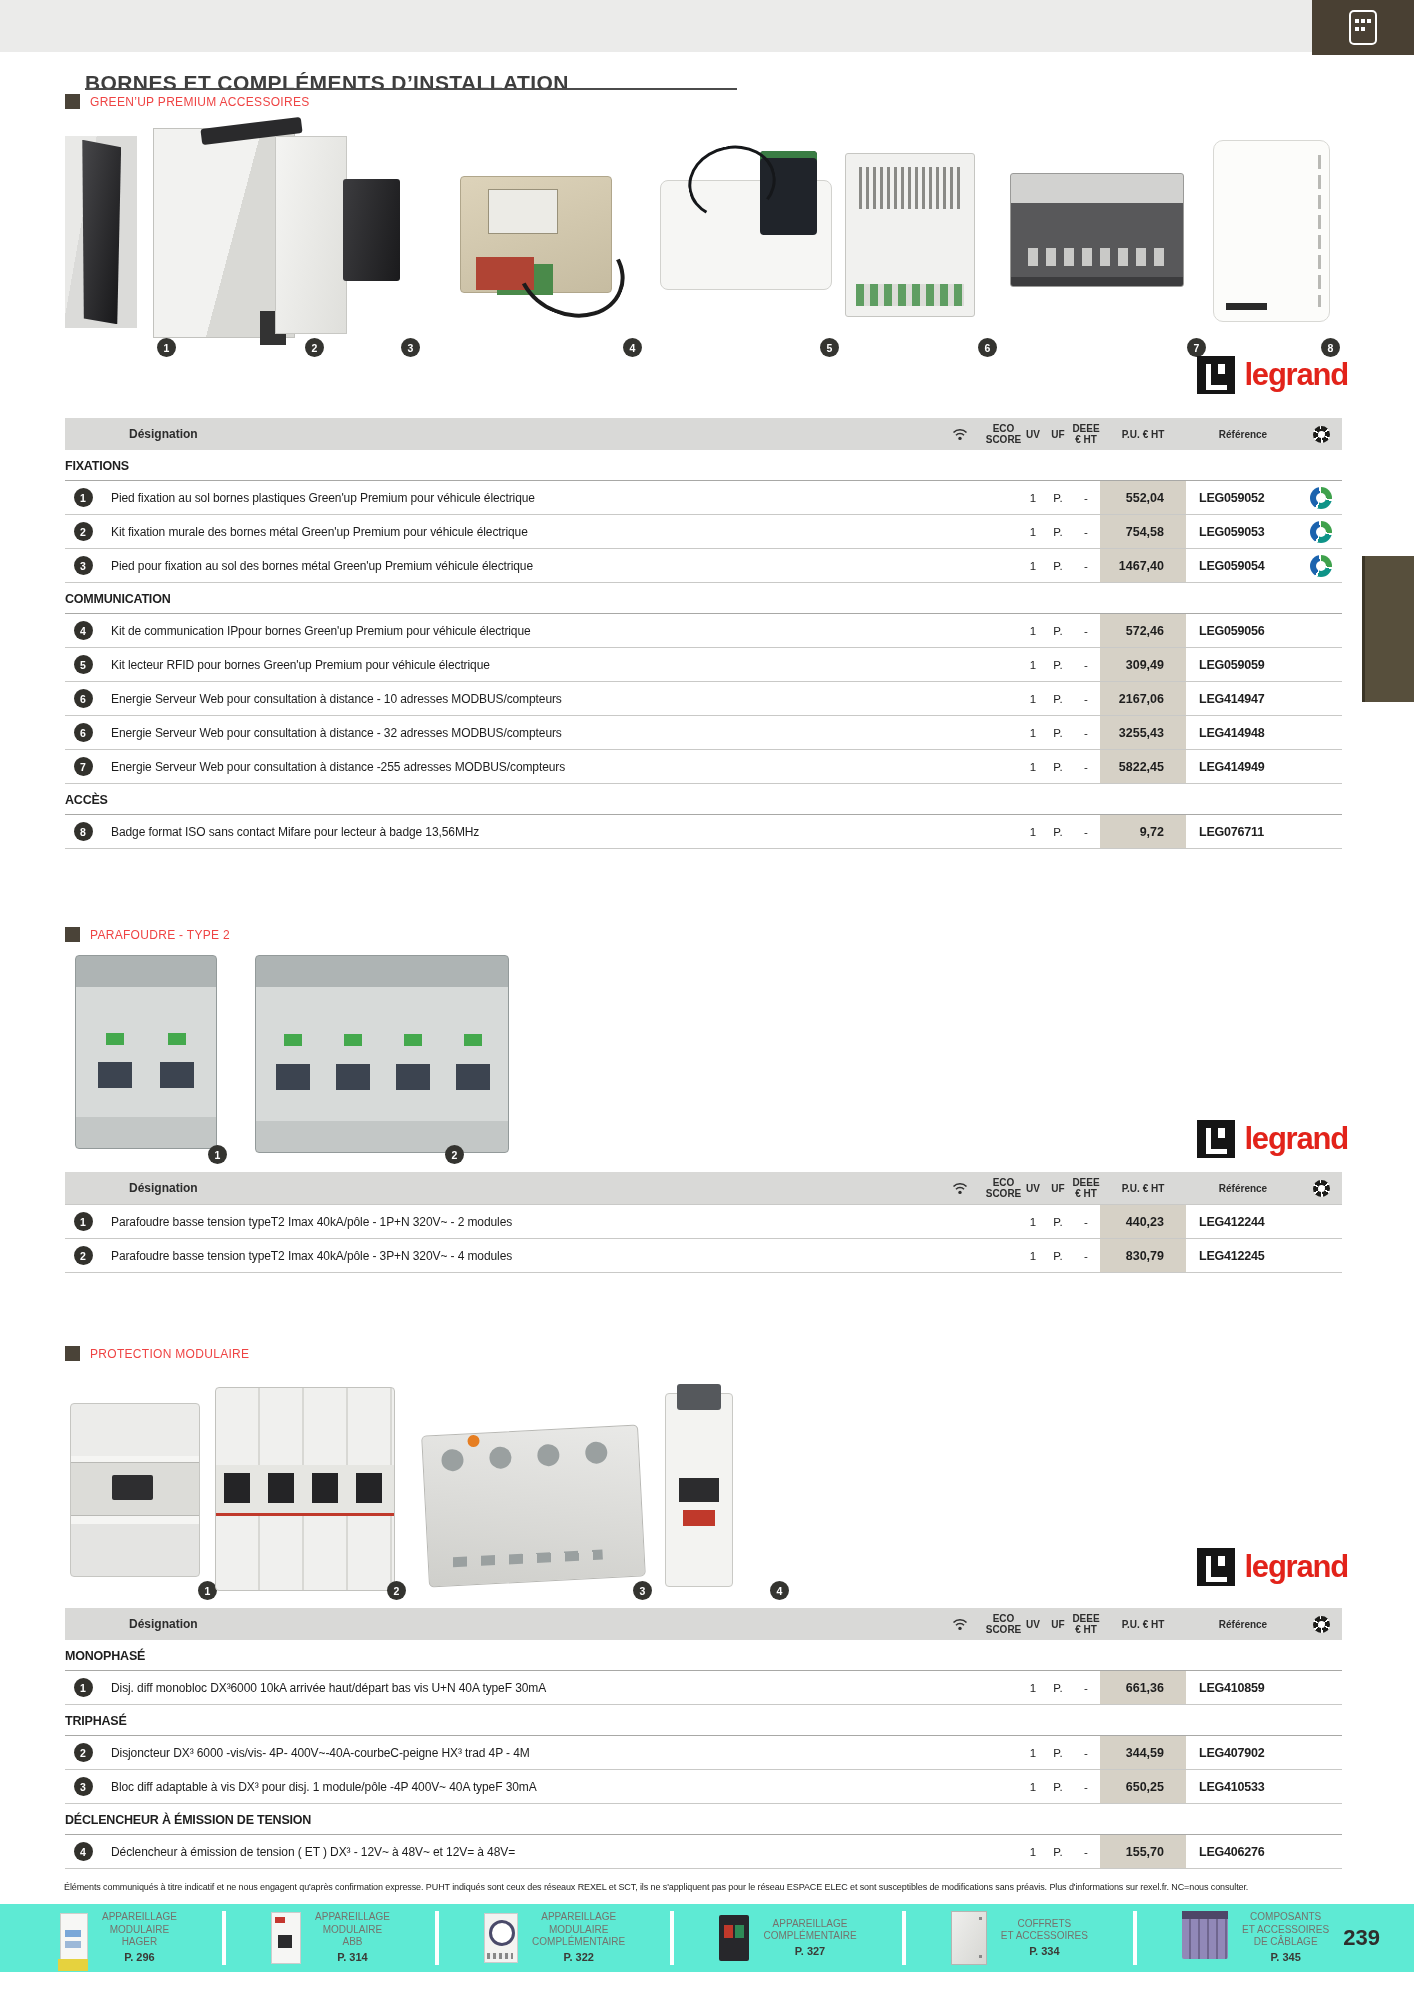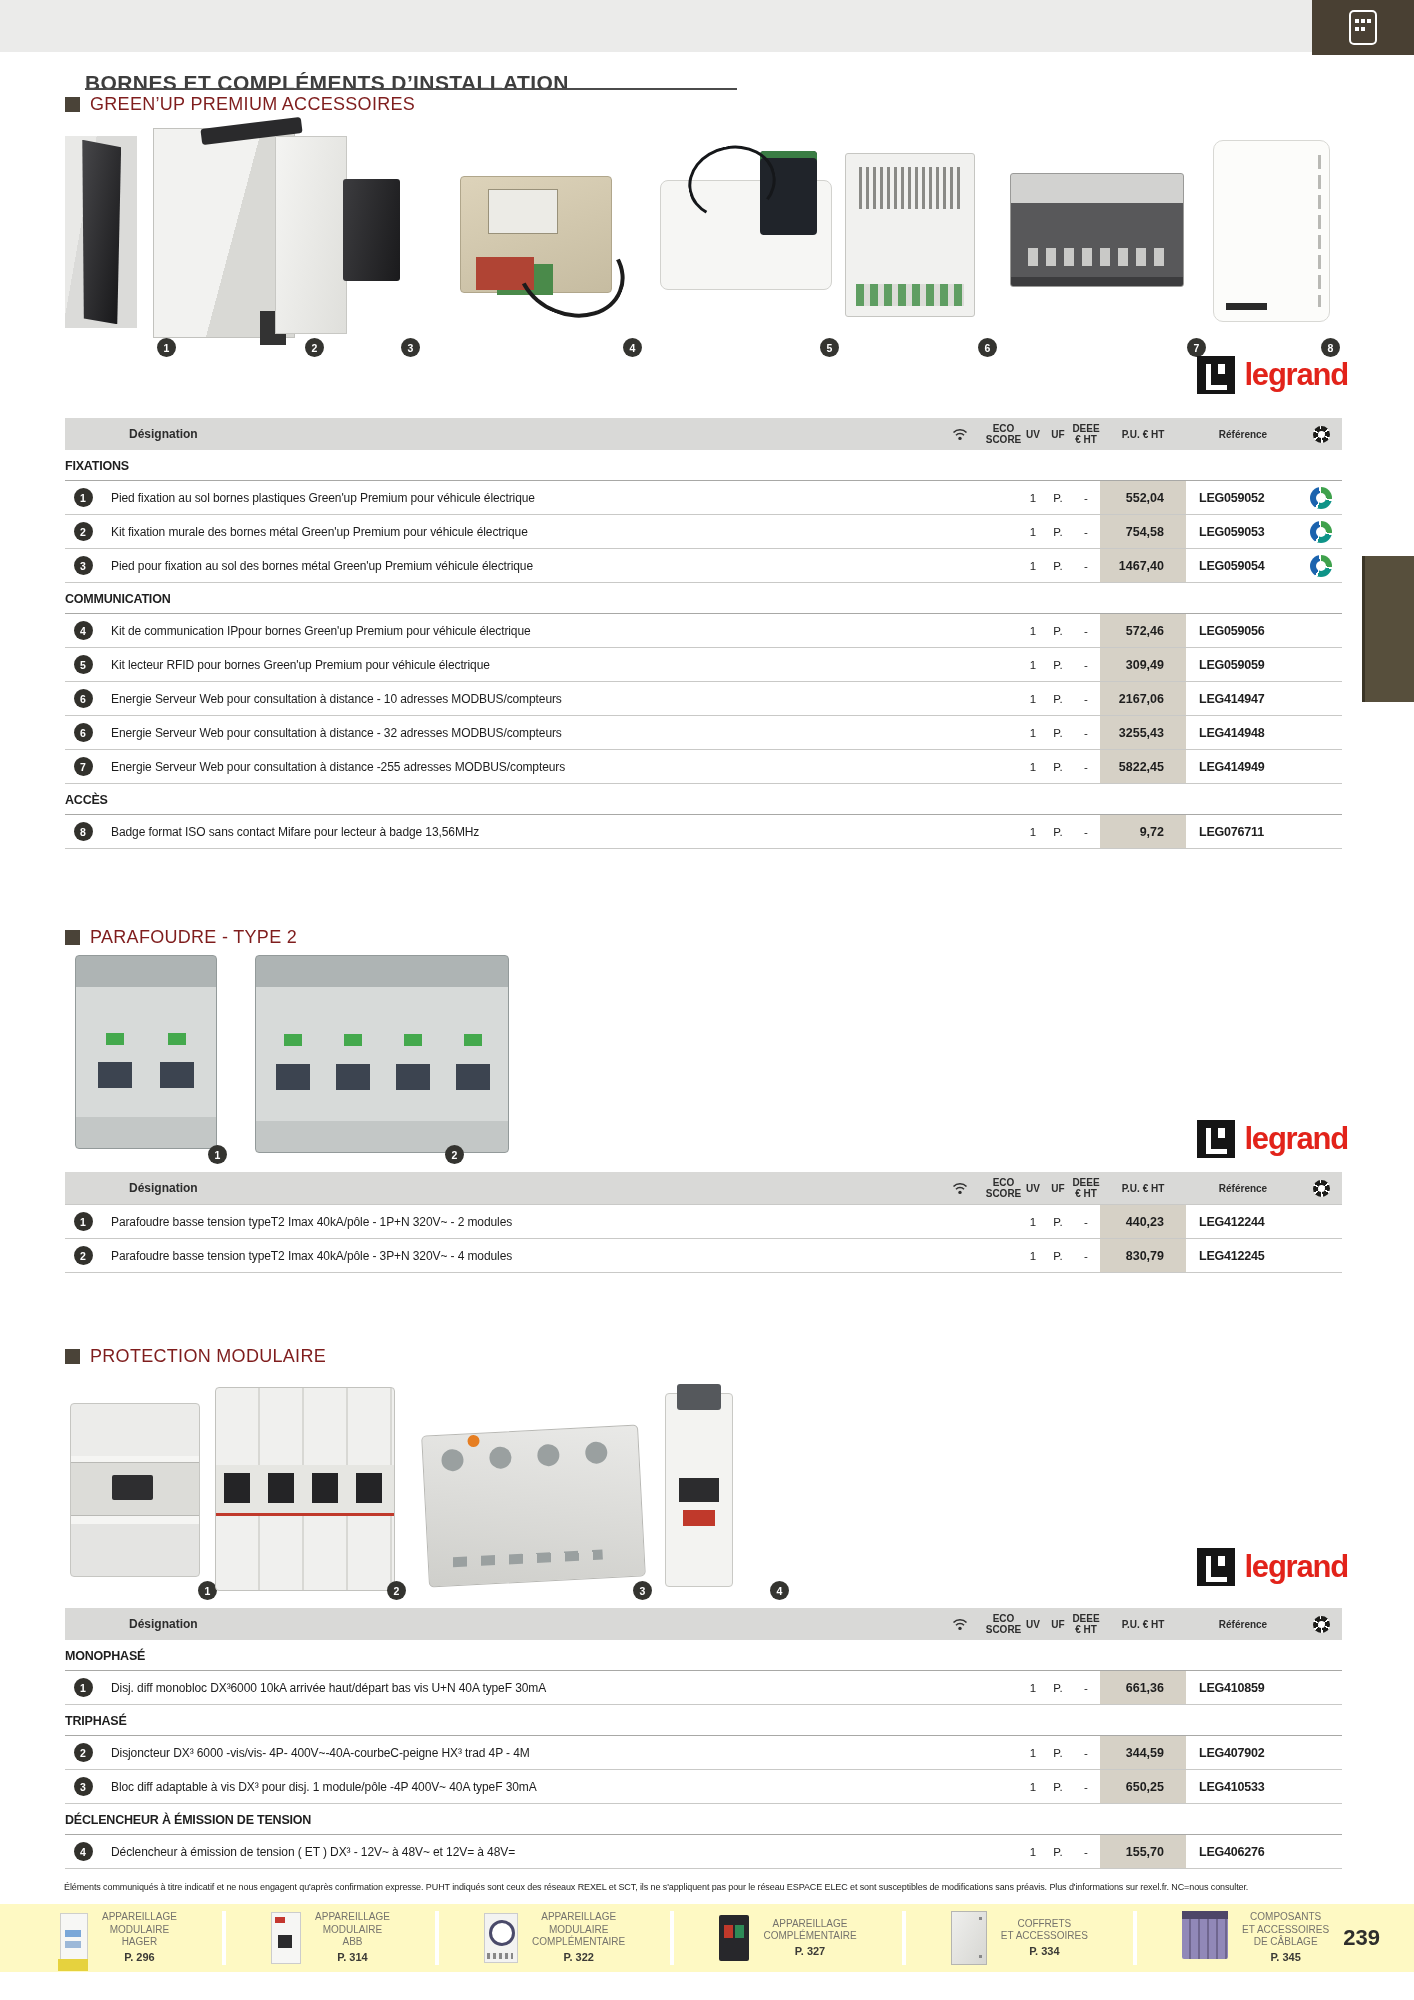--- a/index.html
+++ b/index.html
@@ -12,21 +12,21 @@
               display:flex;align-items:center;justify-content:center}
   .module-icon{width:24px;height:31px;border:2px solid #fff;border-radius:5px;position:relative}
   .module-icon::before{content:"";position:absolute;left:4px;top:7px;width:4px;height:4px;background:#fff;
               box-shadow:6px 0 0 #fff,12px 0 0 #fff,0 8px 0 #fff,6px 8px 0 #fff}
   .side-tab{position:absolute;left:1362px;top:556px;width:52px;height:146px;background:#574f3c;border-left:3px solid #3a3426}
 
   .page-title{position:absolute;left:85px;top:57px;font-size:21px;font-weight:700;letter-spacing:.4px;color:#3d3d3d}
   .title-rule{position:absolute;left:85px;top:88px;width:652px;height:2px;background:#4b4b4b}
 
   .section-heading{position:absolute;left:65px;display:flex;align-items:center;gap:10px;
-                   font-size:18px;color:#7f1d1d;letter-spacing:.3px}
+                   font-size:12px;color:#ef4444;letter-spacing:.3px}
   .bullet{width:15px;height:15px;background:#4a4338;flex:0 0 auto}
   .sh1{top:94px}.sh2{top:927px}.sh3{top:1346px}
 
   
   .legrand{position:absolute;display:flex;align-items:center;gap:9px;right:66px}
   .lg1{top:356px}.lg2{top:1120px}.lg3{top:1548px}
   .legrand-mark{width:38px;height:38px;background:#151515;position:relative;flex:0 0 auto}
   .legrand-mark::after{content:"";position:absolute;left:9px;top:8px;width:16px;height:21px;
                        border-left:5px solid #fff;border-bottom:5px solid #fff}
   .legrand-mark::before{content:"";position:absolute;left:21px;top:8px;width:7px;height:10px;background:#fff}
@@ -154,21 +154,21 @@
      background:#9aa0a0;box-shadow:48px 0 0 #9aa0a0,96px 0 0 #9aa0a0,144px 0 0 #9aa0a0,22px -18px 0 -5px #e67e22}
   .shape-diff-block::after{content:"";position:absolute;left:24px;bottom:18px;width:150px;height:10px;
      background:repeating-linear-gradient(90deg,#9aa0a0 0 14px,transparent 14px 28px)}
   .shape-contactor{background:#f3f3f1;border:1px solid #c9c9c5;border-radius:4px}
   .shape-contactor::before{content:"";position:absolute;left:16%;top:-10px;width:68%;height:26px;background:#55585c;border-radius:3px}
   .shape-contactor::after{content:"";position:absolute;left:20%;top:44%;width:60%;height:12%;background:#2c2c2e;
      box-shadow:0 28px 0 -4px #c0392b}
 
   
   .disclaimer{position:absolute;left:64px;top:1882px;width:1288px;font-size:9px;color:#262624;letter-spacing:-.1px}
-  .footer-bar{position:absolute;left:0;top:1904px;width:1414px;height:68px;background:#fef9c3;
+  .footer-bar{position:absolute;left:0;top:1904px;width:1414px;height:68px;background:#5eead4;
       display:flex;align-items:center;justify-content:space-between;padding:0 18px 0 60px;box-sizing:border-box}
   .f-items{display:flex;align-items:center;justify-content:space-between;flex:1;gap:6px}
   .f-item{display:flex;align-items:center;gap:14px}
   .f-sep{width:4px;height:54px;background:#fff;flex:0 0 auto}
   .f-label{text-align:center;font-size:10px;color:#75736d;line-height:1.25}
   .f-page{font-weight:700;color:#3b3a36;font-size:11px;margin-top:2px}
   .page-num{font-size:22px;font-weight:700;color:#2e2e2c;margin-left:14px;margin-right:16px}
   .f-thumb{position:relative;flex:0 0 auto}
   .thumb-breaker-hager{width:26px;height:48px;background:#f7f7f5;border:1px solid #cfcfcb}
   .thumb-breaker-hager::before{content:"";position:absolute;left:4px;top:16px;width:16px;height:7px;background:#7aa7d8;box-shadow:0 11px 0 #9cb8d8}

